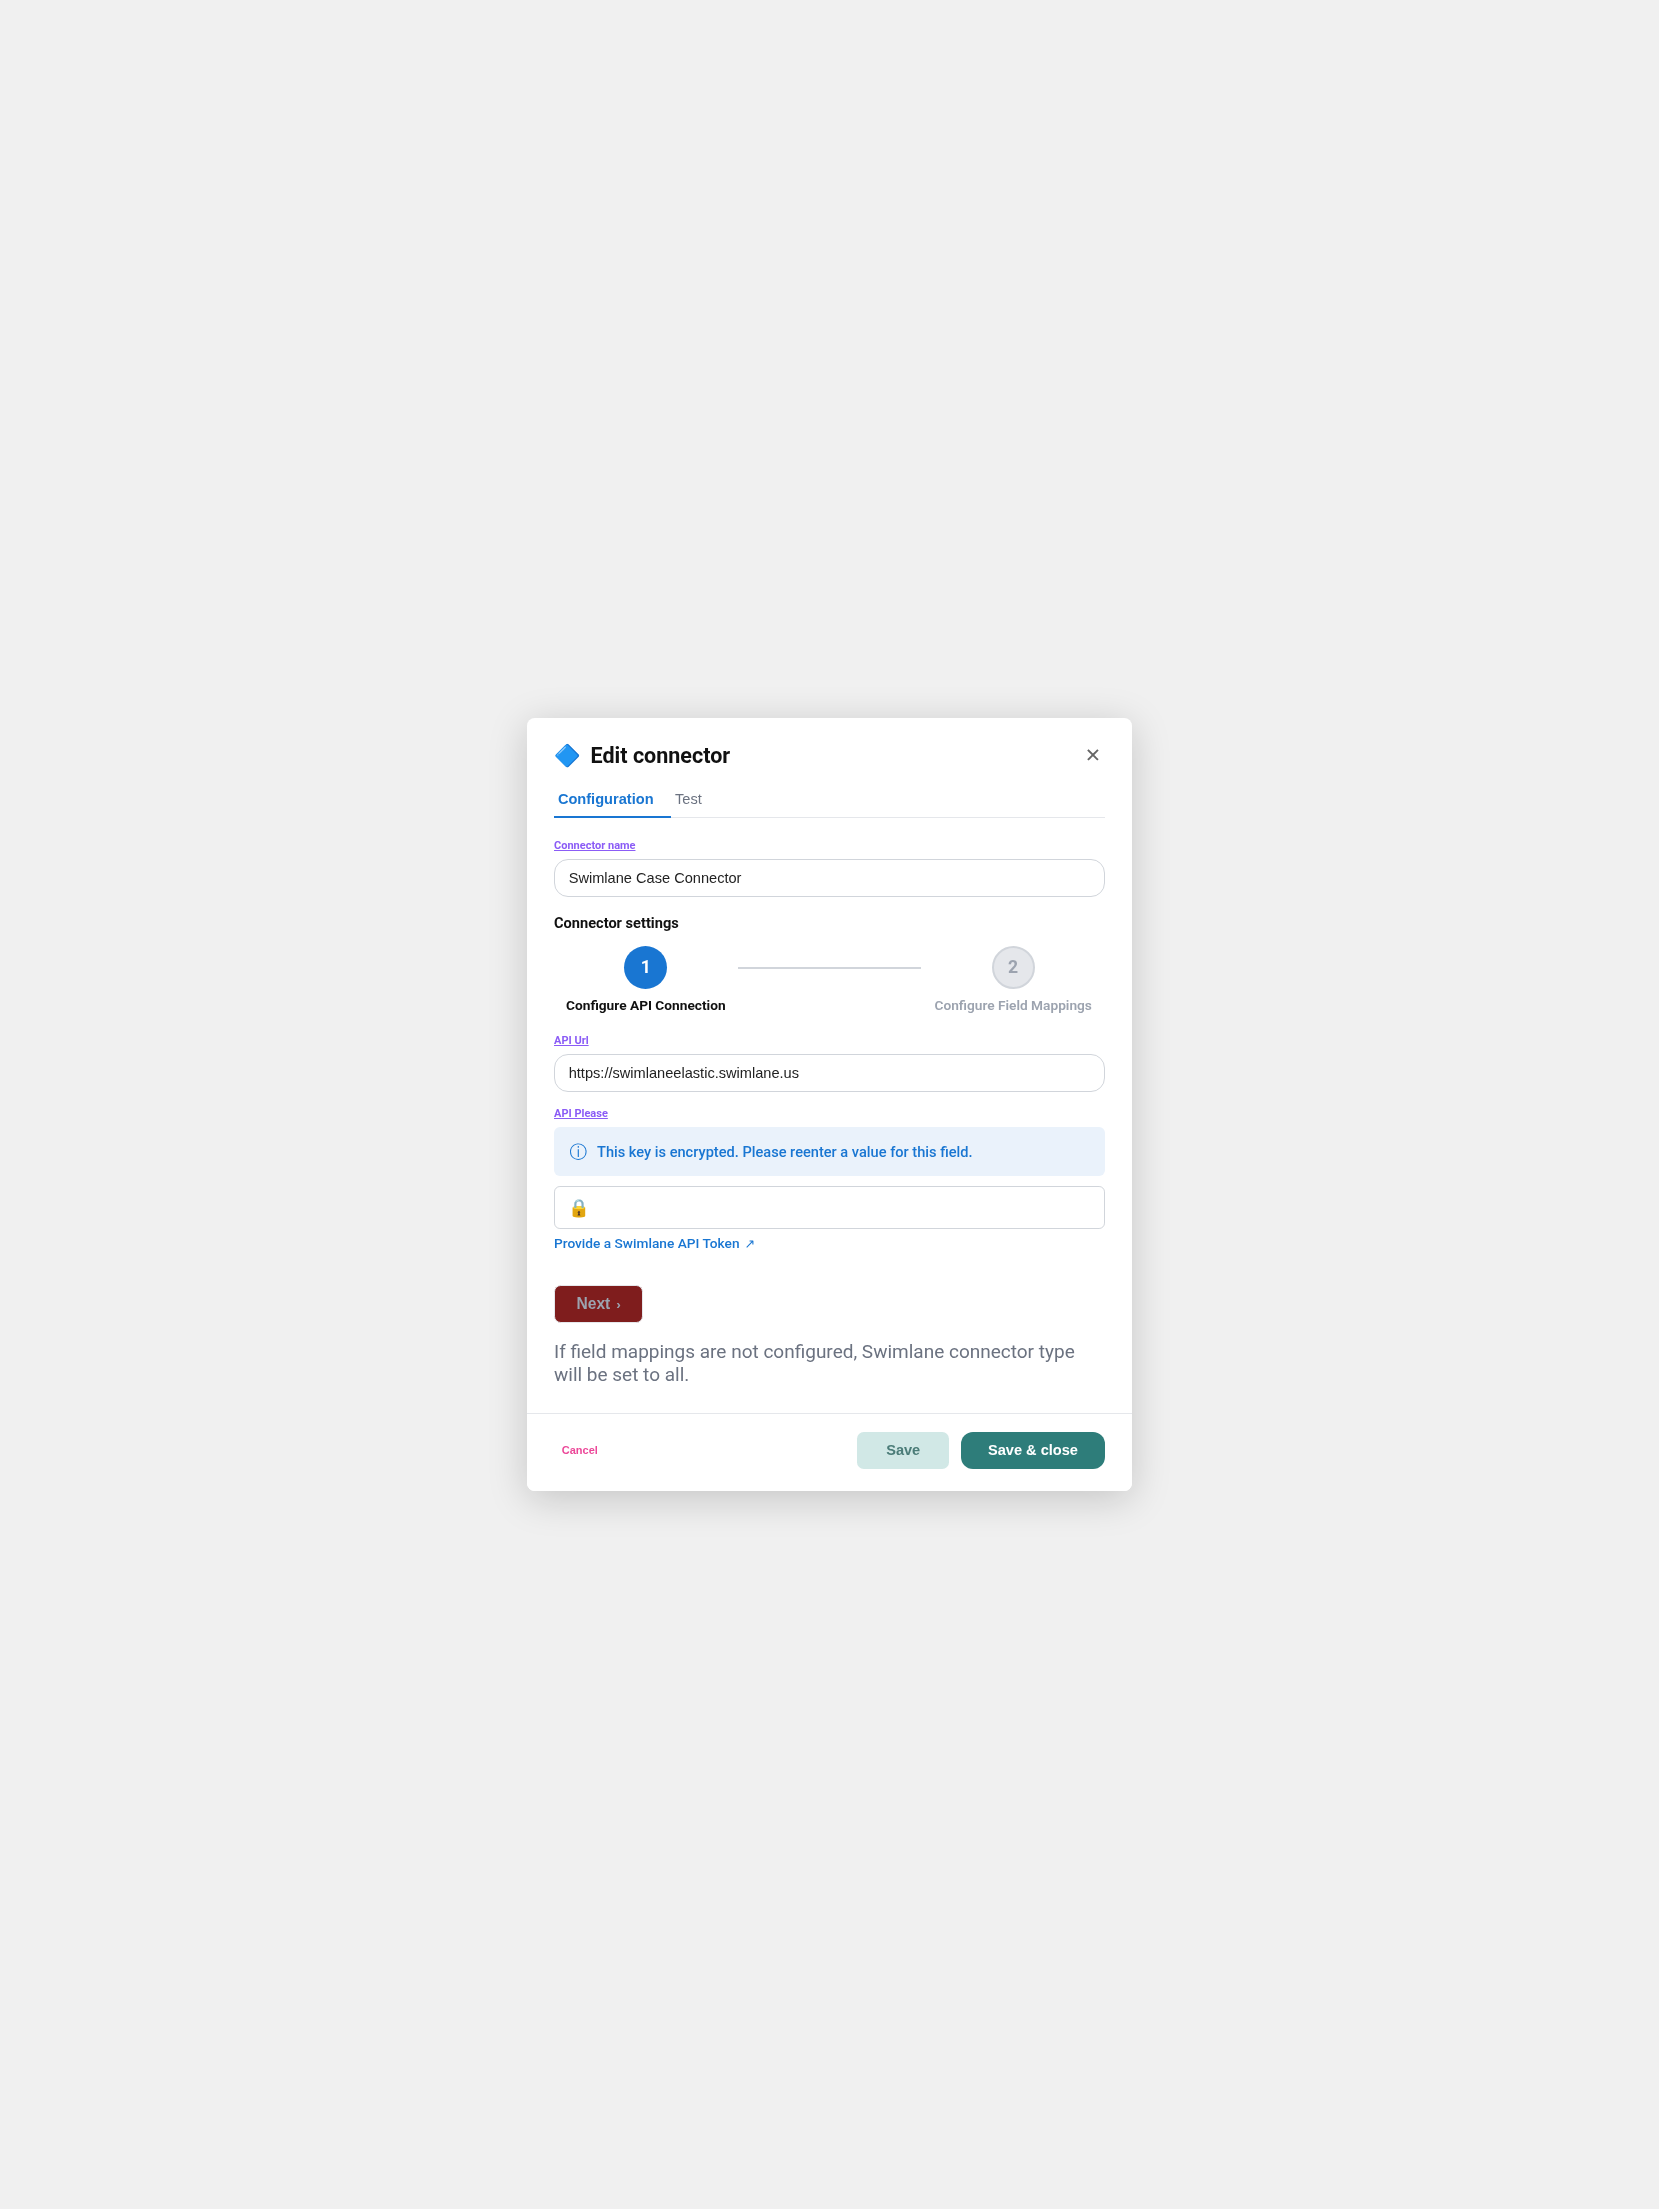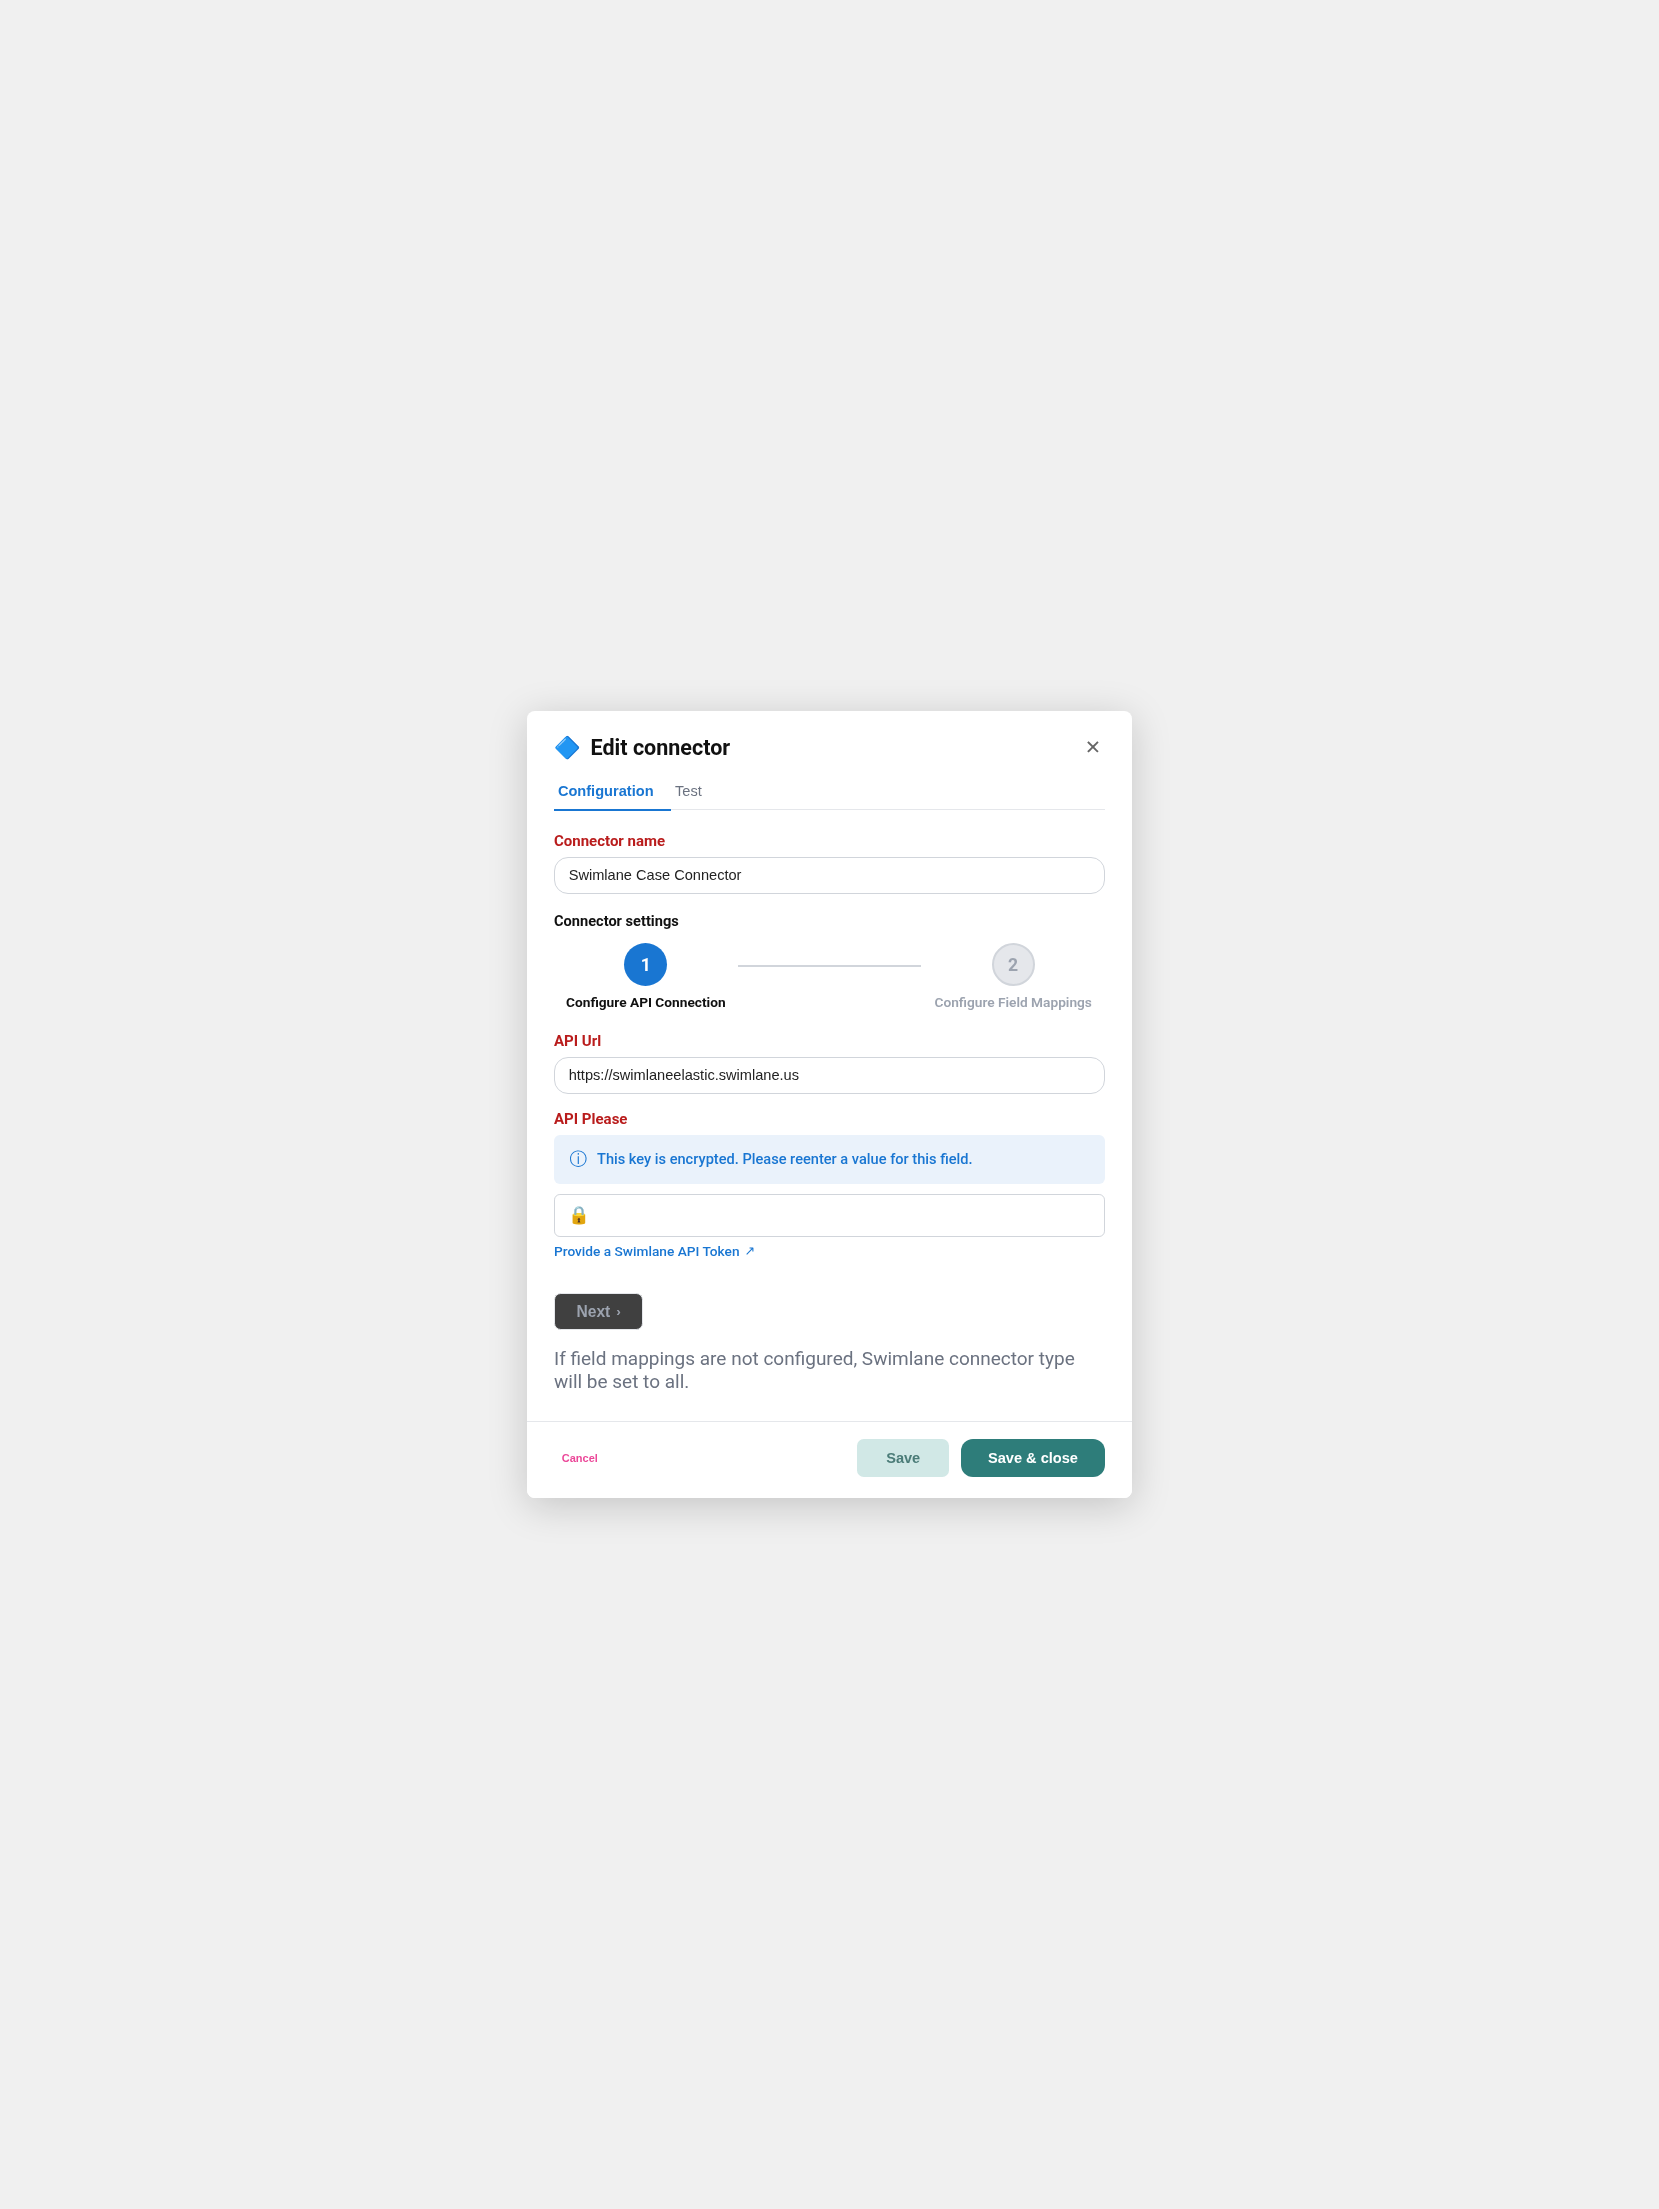--- a/index.html
+++ b/index.html
@@ -75,25 +75,26 @@
       color: #1976d2;
       border-bottom: 2.9px solid #1976d2;
       font-weight: 600;
     }
     .modal-body {
       padding: 21.5px 27px 0 27px;
       flex: 1;
       overflow-y: auto;
     }
     .field-label {
-      font-size: 15px;
-      font-weight: 700;
-      color: #b91c1c;
+      font-size: 11px;
+      font-weight: 700;
+      color: #8b5cf6;
       margin-bottom: 6.8px;
       display: block;
+      text-decoration: underline;
     }
     .field-input {
       width: 100%;
       border: 1.5px solid #d1d5db;
       border-radius: 14px;
       padding: 9.8px 13.7px;
       font-size: 14.6px;
       color: #222;
       outline: none;
       background: #fff;
@@ -208,21 +209,21 @@
       margin-top: 5.9px;
       font-weight: 500;
     }
     .ext-icon {
       font-size: 12.7px;
     }
     .next-btn {
       display: inline-flex;
       align-items: center;
       gap: 5.9px;
-      background: #404040;
+      background: #7f1d1d;
       border: 1.5px solid #e5e7eb;
       border-radius: 6.8px;
       padding: 8.8px 21.5px;
       font-size: 15.6px;
       font-weight: 600;
       color: #9ca3af;
       cursor: not-allowed;
       margin-top: 17.6px;
       margin-bottom: 5.9px;
     }

